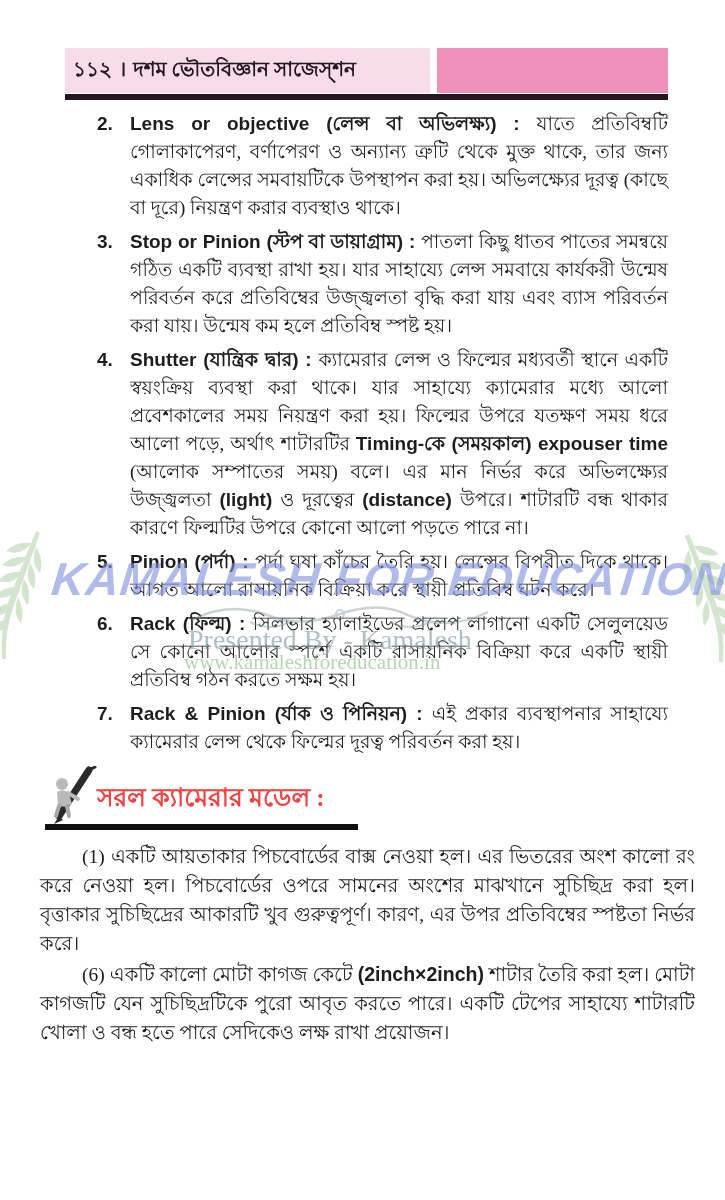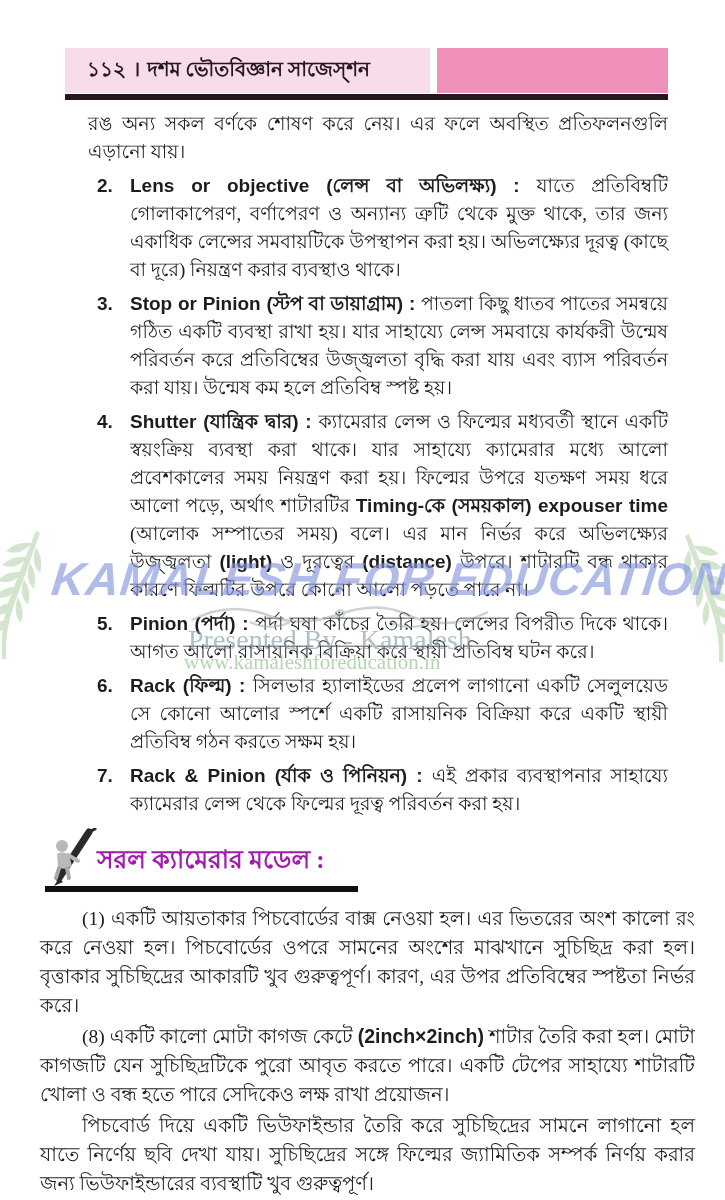--- a/index.html
+++ b/index.html
@@ -1,39 +1,39 @@
 <!DOCTYPE html>
 <html lang="bn"><head>
 <meta charset="utf-8">
 <style>
   html,body{margin:0;padding:0;background:#ffffff;}
   .page{position:relative;width:725px;height:1200px;background:#ffffff;overflow:hidden;
         font-family:"Liberation Serif","DejaVu Serif",serif;color:#1d1d1d;}
   
   .header-band{position:absolute;left:65px;top:48px;width:603px;height:52px;}
   .band-light{position:absolute;left:0;top:0;width:365px;height:45px;background:#f8dcea;
-              display:flex;align-items:center;padding-left:22px;box-sizing:border-box;}
+              display:flex;align-items:center;padding-left:8px;box-sizing:border-box;}
   .band-dark{position:absolute;left:372px;top:0;width:231px;height:45px;background:#ee90ba;}
   .band-underline{position:absolute;left:0;top:46px;width:603px;height:6px;background:#241722;}
   .header-text{font-size:20px;font-weight:bold;color:#241722;white-space:nowrap;}
   .header-text .sep{padding:0 7px;}
   
   .content{position:absolute;left:0;top:110px;width:725px;}
   .intro{margin:0 57px 6px 88px;font-size:19px;line-height:28px;text-align:justify;}
   ol.parts{list-style:none;margin:0 57px 0 97px;padding:0;}
   ol.parts li{position:relative;padding-left:33px;margin-bottom:6px;
               font-size:19px;line-height:28px;text-align:justify;}
   .num{position:absolute;left:0;top:0;font-family:"Liberation Sans","DejaVu Sans",sans-serif;
        font-weight:bold;}
   .bold{font-family:"Liberation Sans","DejaVu Sans",sans-serif;font-weight:bold;}
   
   .section-header{position:relative;margin:16px 0 12px 45px;height:58px;width:330px;}
   .writer-icon{position:absolute;left:0;top:-6px;}
   .section-title{position:absolute;left:52px;top:6px;font-size:25px;font-weight:bold;
-                 color:#a21caf;white-space:nowrap;}
+                 color:#ef4444;white-space:nowrap;}
   .section-underline{position:absolute;left:0;bottom:0;width:313px;height:6px;background:#101010;}
   
   .paras p{margin:0 30px 2px 40px;font-size:19.5px;line-height:29px;text-align:justify;
            text-indent:42px;}
   
   .wm{position:absolute;pointer-events:none;user-select:none;}
   .wm-title{left:52px;top:552px;width:660px;font-family:"Liberation Sans","DejaVu Sans",sans-serif;
             font-weight:bold;font-style:italic;font-size:46px;letter-spacing:1px;
             color:rgba(128,146,220,0.62);white-space:nowrap;transform:skewX(-6deg);}
   .wm-presented{left:188px;top:624px;font-family:"Liberation Serif","DejaVu Serif",serif;
@@ -51,21 +51,20 @@
 
   <div class="header-band">
     <div class="band-light">
       <span class="header-text"><span>১১২</span><span class="sep">।</span><span>দশম ভৌতবিজ্ঞান সাজেস্শন</span></span>
     </div>
     <div class="band-dark"></div>
     <div class="band-underline"></div>
   </div>
 
   <div class="content">
-    <p class="intro"><span>রঙ অন্য সকল বর্ণকে শোষণ করে নেয়। এর ফলে অবস্থিত প্রতিফলনগুলি এড়ানো যায়।</span></p>
 
     <ol class="parts">
         <li><span class="num">2.</span><span class="bold">Lens or objective (লেন্স বা অভিলক্ষ্য) : </span><span>যাতে প্রতিবিম্বটি গোলাকাপেরণ, বর্ণাপেরণ ও অন্যান্য ত্রুটি থেকে মুক্ত থাকে, তার জন্য একাধিক লেন্সের সমবায়টিকে উপস্থাপন করা হয়। অভিলক্ষ্যের দূরত্ব (কাছে বা দূরে) নিয়ন্ত্রণ করার ব্যবস্থাও থাকে।</span></li>
         <li><span class="num">3.</span><span class="bold">Stop or Pinion (স্টপ বা ডায়াগ্রাম) : </span><span>পাতলা কিছু ধাতব পাতের সমন্বয়ে গঠিত একটি ব্যবস্থা রাখা হয়। যার সাহায্যে লেন্স সমবায়ে কার্যকরী উন্মেষ পরিবর্তন করে প্রতিবিম্বের উজ্জ্বলতা বৃদ্ধি করা যায় এবং ব্যাস পরিবর্তন করা যায়। উন্মেষ কম হলে প্রতিবিম্ব স্পষ্ট হয়।</span></li>
         <li><span class="num">4.</span><span class="bold">Shutter (যান্ত্রিক দ্বার) : </span><span>ক্যামেরার লেন্স ও ফিল্মের মধ্যবর্তী স্থানে একটি স্বয়ংক্রিয় ব্যবস্থা করা থাকে। যার সাহায্যে ক্যামেরার মধ্যে আলো প্রবেশকালের সময় নিয়ন্ত্রণ করা হয়। ফিল্মের উপরে যতক্ষণ সময় ধরে আলো পড়ে, অর্থাৎ শাটারটির </span><span class="bold">Timing-কে (সময়কাল) expouser time</span><span> (আলোক সম্পাতের সময়) বলে। এর মান নির্ভর করে অভিলক্ষ্যের উজ্জ্বলতা </span><span class="bold">(light)</span><span> ও দূরত্বের </span><span class="bold">(distance)</span><span> উপরে। শাটারটি বন্ধ থাকার কারণে ফিল্মটির উপরে কোনো আলো পড়তে পারে না।</span></li>
         <li><span class="num">5.</span><span class="bold">Pinion (পর্দা) : </span><span>পর্দা ঘষা কাঁচের তৈরি হয়। লেন্সের বিপরীত দিকে থাকে। আগত আলো রাসায়নিক বিক্রিয়া করে স্থায়ী প্রতিবিম্ব ঘটন করে।</span></li>
         <li><span class="num">6.</span><span class="bold">Rack (ফিল্ম) : </span><span>সিলভার হ্যালাইডের প্রলেপ লাগানো একটি সেলুলয়েড সে কোনো আলোর স্পর্শে একটি রাসায়নিক বিক্রিয়া করে একটি স্থায়ী প্রতিবিম্ব গঠন করতে সক্ষম হয়।</span></li>
         <li><span class="num">7.</span><span class="bold">Rack &amp; Pinion (র্যাক ও পিনিয়ন) : </span><span>এই প্রকার ব্যবস্থাপনার সাহায্যে ক্যামেরার লেন্স থেকে ফিল্মের দূরত্ব পরিবর্তন করা হয়।</span></li>
       </ol>
 
@@ -78,22 +77,21 @@
         <path d="M12 26 Q18 22 24 27 L27 38 Q20 43 13 39 Z" fill="#b9b9b9"></path>
         <path d="M14 40 L11 50 M22 40 L24 50" stroke="#a8a8a8" stroke-width="4" stroke-linecap="round"></path>
         <path d="M23 27 L33 33" stroke="#b9b9b9" stroke-width="4" stroke-linecap="round"></path>
       </svg>
       <span class="section-title">সরল ক্যামেরার মডেল :</span>
       <div class="section-underline"></div>
     </div>
 
     <div class="paras">
         <p><span>(1) একটি আয়তাকার পিচবোর্ডের বাক্স নেওয়া হল। এর ভিতরের অংশ কালো রং করে নেওয়া হল। পিচবোর্ডের ওপরে সামনের অংশের মাঝখানে সুচিছিদ্র করা হল। বৃত্তাকার সুচিছিদ্রের আকারটি খুব গুরুত্বপূর্ণ। কারণ, এর উপর প্রতিবিম্বের স্পষ্টতা নির্ভর করে।</span></p>
-        <p><span>(8) একটি কালো মোটা কাগজ কেটে </span><span class="bold">(2inch×2inch)</span><span> শাটার তৈরি করা হল। মোটা কাগজটি যেন সুচিছিদ্রটিকে পুরো আবৃত করতে পারে। একটি টেপের সাহায্যে শাটারটি খোলা ও বন্ধ হতে পারে সেদিকেও লক্ষ রাখা প্রয়োজন।</span></p>
-        <p><span>পিচবোর্ড দিয়ে একটি ভিউফাইন্ডার তৈরি করে সুচিছিদ্রের সামনে লাগানো হল যাতে নির্ণেয় ছবি দেখা যায়। সুচিছিদ্রের সঙ্গে ফিল্মের জ্যামিতিক সম্পর্ক নির্ণয় করার জন্য ভিউফাইন্ডারের ব্যবস্থাটি খুব গুরুত্বপূর্ণ।</span></p>
+        <p><span>(6) একটি কালো মোটা কাগজ কেটে </span><span class="bold">(2inch×2inch)</span><span> শাটার তৈরি করা হল। মোটা কাগজটি যেন সুচিছিদ্রটিকে পুরো আবৃত করতে পারে। একটি টেপের সাহায্যে শাটারটি খোলা ও বন্ধ হতে পারে সেদিকেও লক্ষ রাখা প্রয়োজন।</span></p>
       </div>
   </div>
 
   <svg class="wm laurel-left" width="58" height="140" viewBox="0 0 58 140">
     <g fill="#cfe3c9" stroke="none" opacity="0.9">
       <path d="M44 6 Q30 40 16 78 Q8 104 10 134 L14 134 Q13 104 22 80 Q36 42 48 8 Z"></path>
       <path d="M40 18 Q24 16 14 26 Q28 32 40 18 Z"></path>
         <path d="M36 32 Q20 30 10 40 Q24 46 36 32 Z"></path>
       <path d="M31 47 Q15 45 6 56 Q20 61 31 47 Z"></path>
         <path d="M26 62 Q11 61 3 72 Q17 76 26 62 Z"></path>

